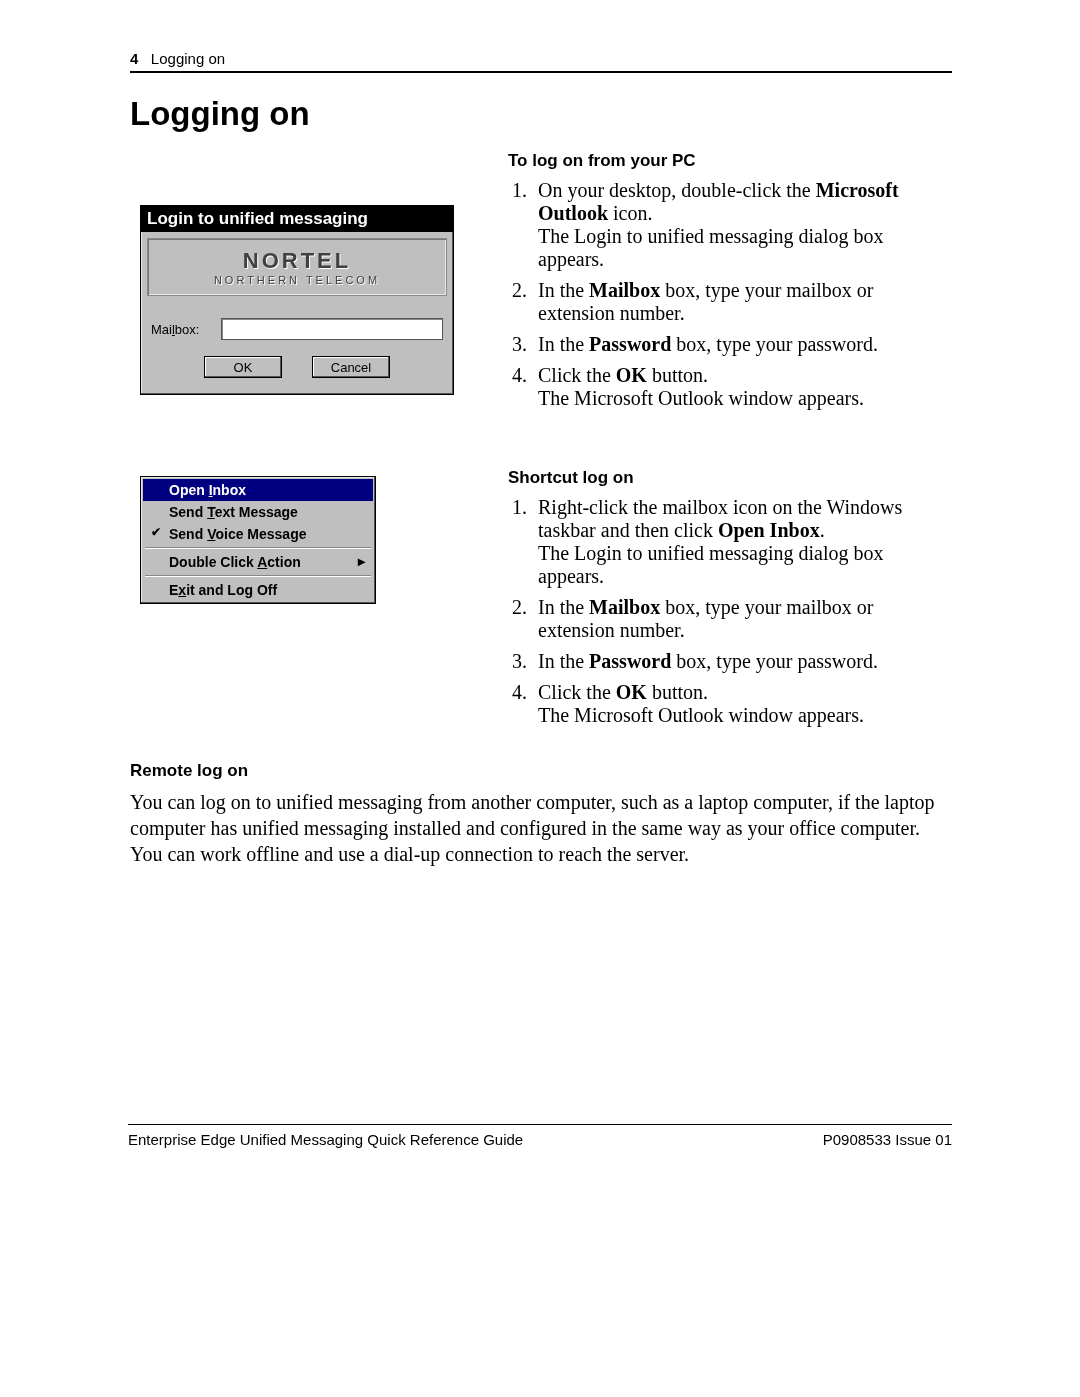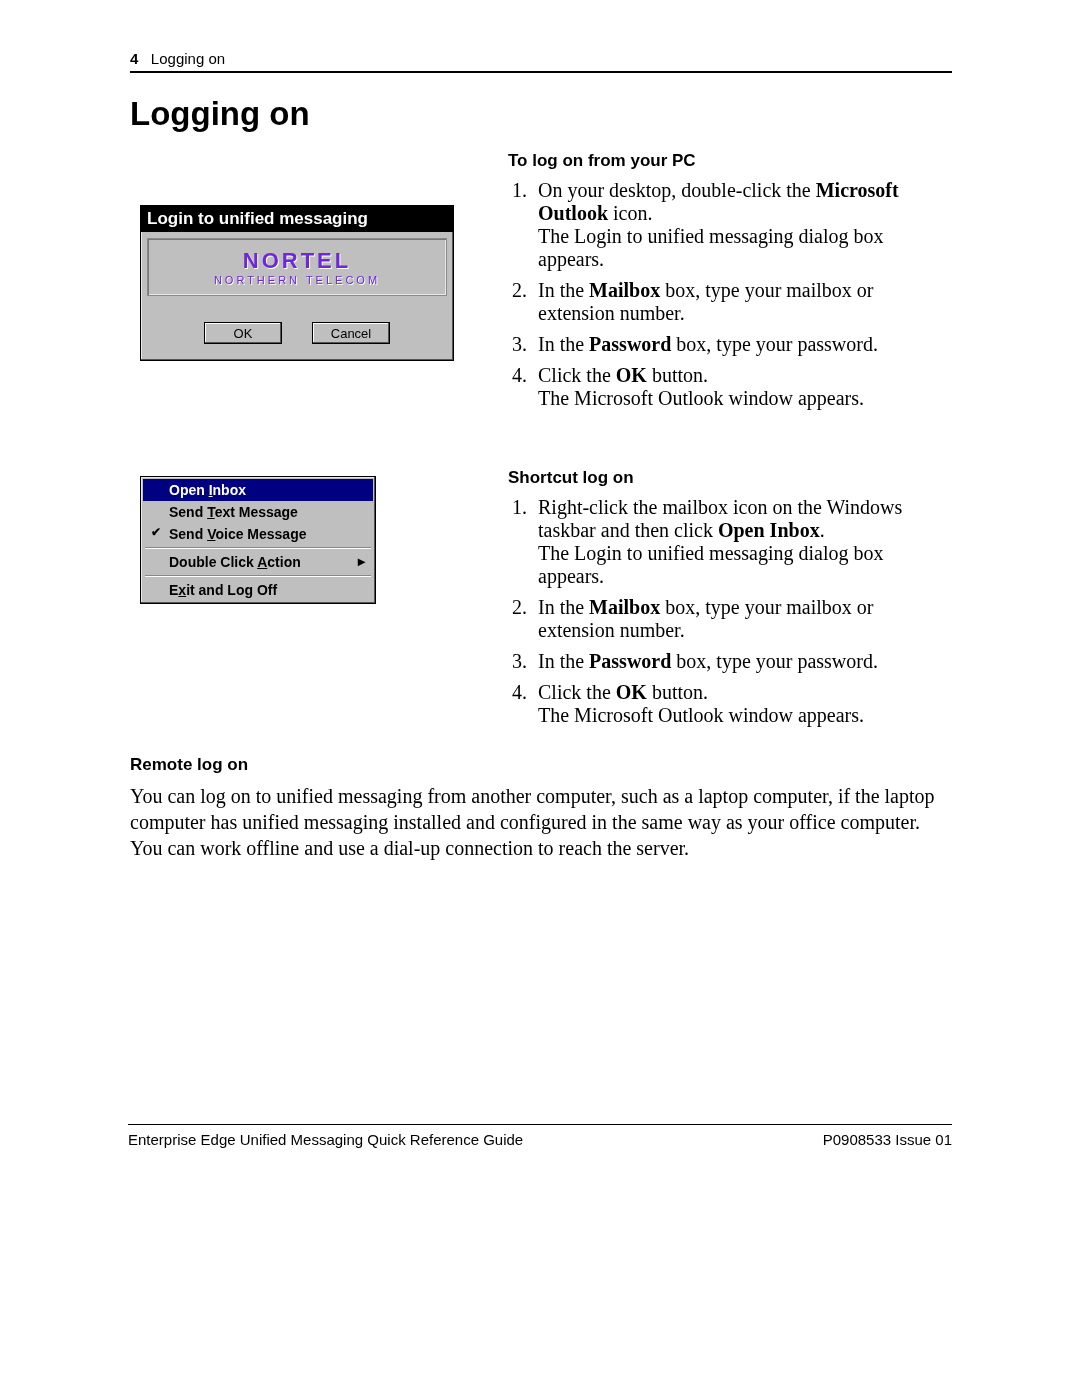--- a/index.html
+++ b/index.html
@@ -62,21 +62,21 @@
     font-size: 17px;
   }
   .logo-box {
     margin: 6px;
     height: 56px;
     background: #bfbfbf;
     border: 1px solid #8a8a8a;
     box-shadow: inset 1px 1px 0 #777, inset -1px -1px 0 #e8e8e8;
     display:flex; align-items:center; justify-content:center;
     flex-direction: column;
-    color:#6d28d9;
+    color:#404040;
     font-family: Arial, sans-serif;
   }
   .logo-main { font-size: 22px; font-weight: bold; letter-spacing: 3px; text-shadow: 1px 1px 0 #fff;}
   .logo-sub { font-size: 11px; letter-spacing: 3px; text-shadow: 1px 1px 0 #fff;}
   .form-row { display:flex; align-items:center; padding: 6px 10px; }
   .form-row label { width: 70px; font-size: 13px; }
   .form-row input {
     flex:1;
     height: 20px;
     background:#fff;
@@ -120,21 +120,21 @@
     content: "✔";
     position:absolute; left:8px; top:2px;
     font-size: 12px;
   }
   .menu-sep { border-top: 1px solid #888; border-bottom: 1px solid #fff; margin: 2px 2px; }
   .menu .arrow::after {
     content: "▸";
     position:absolute; right:8px; top:2px;
   }
   u { text-decoration: underline; }
-  .remote { margin-top: 0; }
+  .remote { margin-top: 6px; }
   .remote p { font-size: 20px; margin-top:4px; line-height:1.3;}
   .footer {
     position:absolute;
     left:128px; right:128px;
     bottom: 48px;
     border-top: 1.5px solid #000;
     padding-top: 6px;
     font-family: Arial, Helvetica, sans-serif;
     font-size: 15px;
     display:flex;
@@ -157,20 +157,24 @@
 
   <div class="twocol">
     <div class="left">
       <div class="dialog">
         <div class="titlebar">Login to unified messaging</div>
         <div class="logo-box">
           <div class="logo-main">NORTEL</div>
           <div class="logo-sub">NORTHERN TELECOM</div>
         </div>
         <div style="height:10px"></div>
+        <div class="form-row">
+          <label><span>Mai<u>l</u>box:</span></label>
+          <input type="text" value="" style="">
+        </div>
         <div class="btn-row">
           <button class="btn95">OK</button>
           <button class="btn95">Cancel</button>
         </div>
       </div>
     </div>
     <div class="right">
       <h3>To log on from your PC</h3>
       <ol id="list-pc">
           <li>On your desktop, double-click the <b>Microsoft Outlook</b> icon.<br>The Login to unified messaging dialog box appears.</li>

